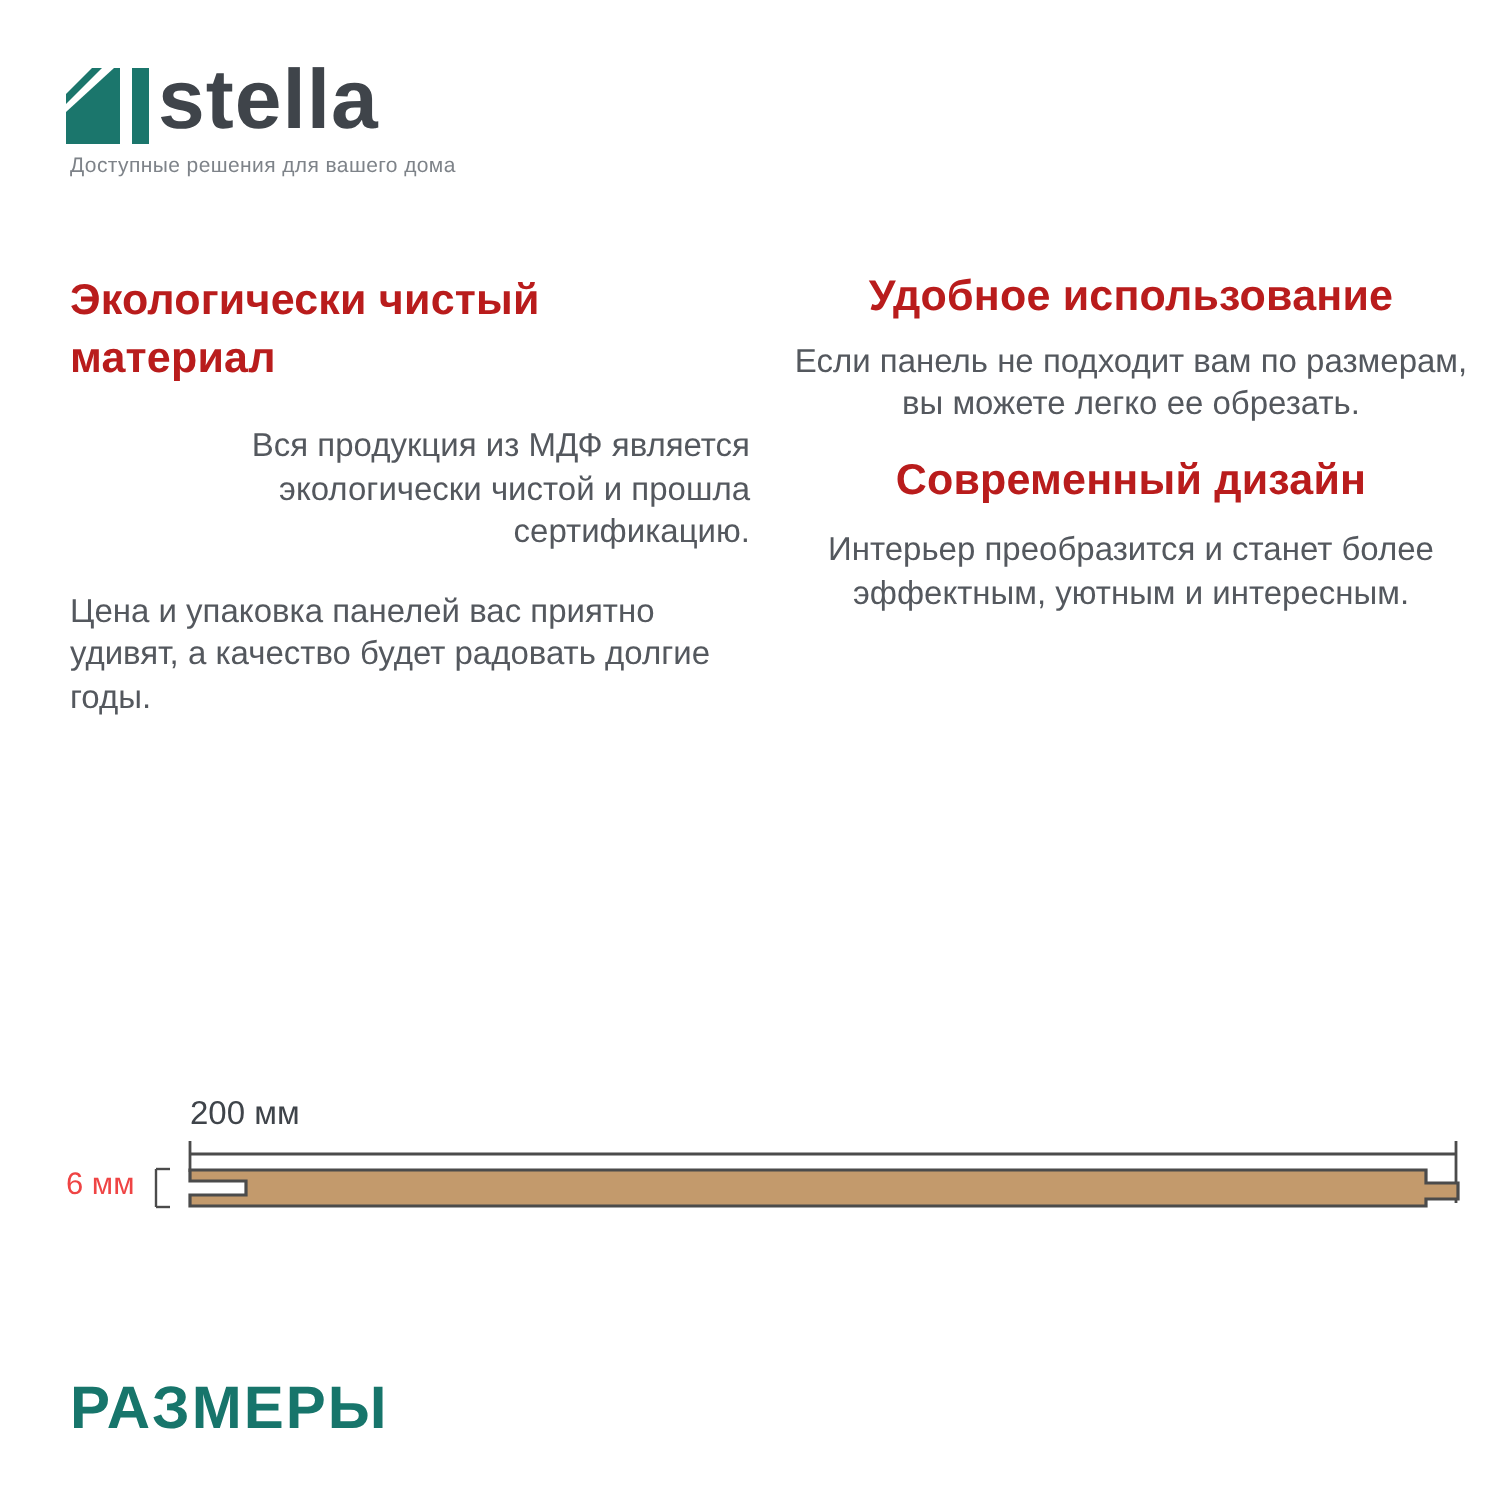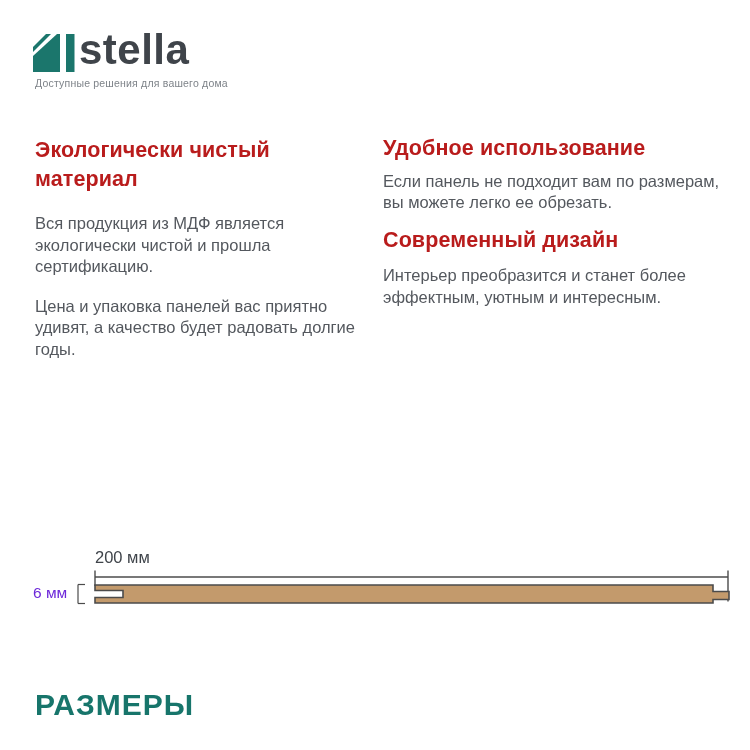--- a/index.html
+++ b/index.html
@@ -23,45 +23,45 @@
     letter-spacing: 0.5px; color: #3F444A;
   }
   .tagline {
     position: absolute; left: 35px; top: 76px;
     font-size: 10.5px; line-height: 14px; color: #7E8389; letter-spacing: 0.2px;
   }
 
   
   .col { position: absolute; }
   .col-left  { left: 35px;  top: 136px; width: 340px; }
-  .col-right { left: 383px; top: 134px; width: 365px; }
+  .col-right { left: 383px; top: 134px; width: 365px; text-align: center; }
   .feature-title {
     font-size: 21.5px; line-height: 28.5px; font-weight: 700;
     color: #b91c1c; white-space: pre-line; letter-spacing: 0.1px;
   }
   .feature-body {
     font-size: 16.5px; line-height: 21.5px; font-weight: 400;
     color: #54585E; white-space: pre-line;
   }
-  .col-left  .feature-body.b1 { margin-top: 20px; }
+  .col-left  .feature-body.b1 { margin-top: 20px; text-align: right; }
   .col-left  .feature-title.t2 { margin-top: 35px; }
   .col-left  .feature-body.b2 { margin-top: 18px; }
   .col-right .feature-body.b1 { margin-top: 8px; }
   .col-right .feature-title.t2 { margin-top: 12px; }
   .col-right .feature-body.b2 { margin-top: 11px; }
 
   
   .diagram-svg { position: absolute; left: 28px; top: 545px; }
   .width-label {
     position: absolute; left: 95px; top: 547px; width: 633px;
     font-size: 16.5px; line-height: 20px; color: #3F444A;
   }
   .thickness-label {
     position: absolute; left: 33px; top: 583px;
-    font-size: 15.5px; line-height: 20px; color: #6d28d9;
+    font-size: 15.5px; line-height: 20px; color: #ef4444;
   }
 
   
   .section-title {
     position: absolute; left: 35px; top: 689px;
     font-size: 30px; line-height: 32px; font-weight: 700;
     letter-spacing: 1px; color: #17756B; text-align: center;
   }
 </style>
 </head>

